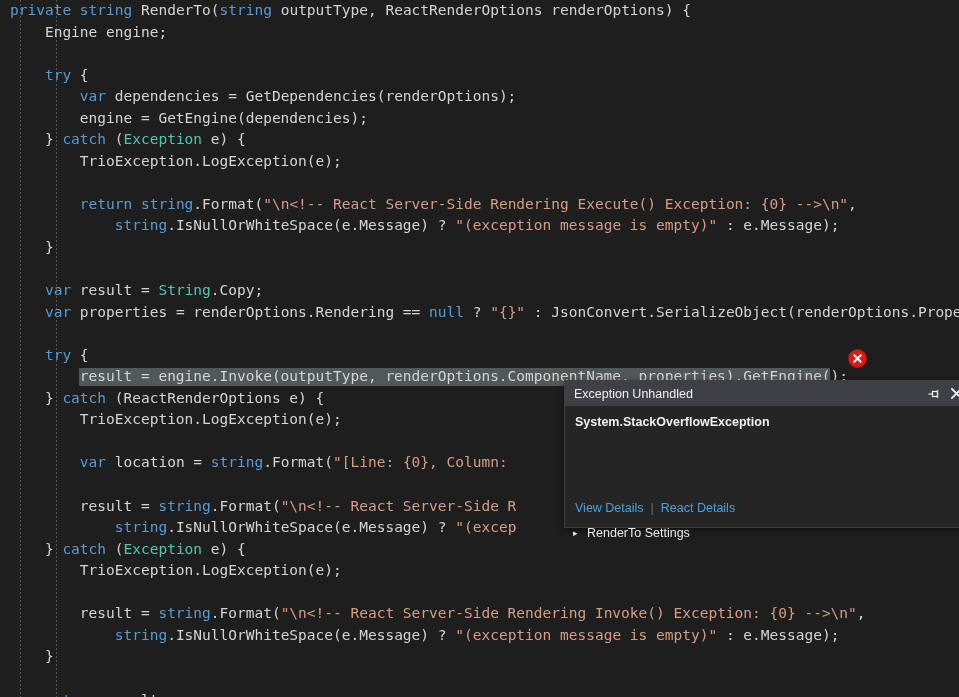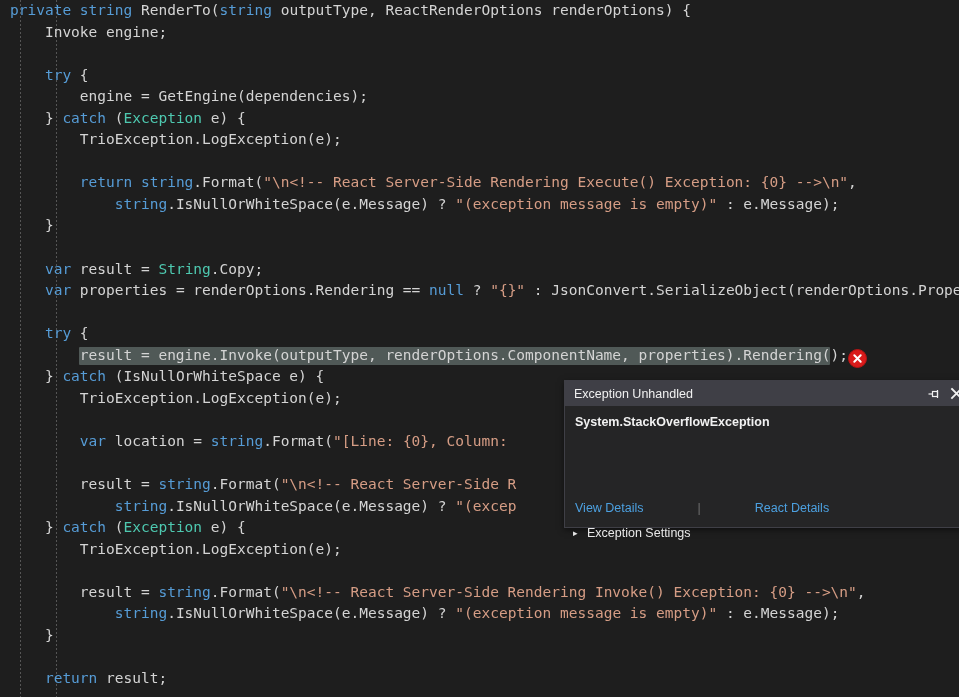--- a/index.html
+++ b/index.html
@@ -138,21 +138,20 @@
     font-family: "Liberation Sans", sans-serif;
     white-space: nowrap;
   }
   #popup-links {
     position: absolute;
     left: 10px;
     top: 95px;
     display: flex;
     align-items: center;
     font-size: 12.5px;
-    gap: 47px;
   }
   .popup-link {
     color: #4ca0e0;
     cursor: pointer;
     font-family: "Liberation Sans", sans-serif;
     white-space: nowrap;
   }
   #link-separator {
     color: #6e6e6e;
     margin: 0 7px;
@@ -188,37 +187,38 @@
 </head>
 <body>
 
 <div id="editor">
 
   <div class="guide" id="guide1"></div>
   <div class="guide" id="guide2"></div>
 
   <div id="code-lines">
       <div class="code-line"><span class="seg kw">private</span><span class="seg plain"> </span><span class="seg kw">string</span><span class="seg plain"> RenderTo(</span><span class="seg kw">string</span><span class="seg plain"> outputType, ReactRenderOptions renderOptions) {</span></div>
-      <div class="code-line"><span class="seg plain">    Invoke engine;</span></div>
+      <div class="code-line"><span class="seg plain">    Engine engine;</span></div>
       <div class="code-line"><span class="seg plain"></span></div>
       <div class="code-line"><span class="seg plain">    </span><span class="seg kw">try</span><span class="seg plain"> {</span></div>
+      <div class="code-line"><span class="seg plain">        </span><span class="seg kw">var</span><span class="seg plain"> dependencies = GetDependencies(renderOptions);</span></div>
       <div class="code-line"><span class="seg plain">        engine = GetEngine(dependencies);</span></div>
       <div class="code-line"><span class="seg plain">    } </span><span class="seg kw">catch</span><span class="seg plain"> (</span><span class="seg typ">Exception</span><span class="seg plain"> e) {</span></div>
       <div class="code-line"><span class="seg plain">        TrioException.LogException(e);</span></div>
       <div class="code-line"><span class="seg plain"></span></div>
       <div class="code-line"><span class="seg plain">        </span><span class="seg kw">return</span><span class="seg plain"> </span><span class="seg kw">string</span><span class="seg plain">.Format(</span><span class="seg str">"\n&lt;!-- React Server-Side Rendering Execute() Exception: {0} --&gt;\n"</span><span class="seg plain">,</span></div>
       <div class="code-line"><span class="seg plain">            </span><span class="seg kw">string</span><span class="seg plain">.IsNullOrWhiteSpace(e.Message) ? </span><span class="seg str">"(exception message is empty)"</span><span class="seg plain"> : e.Message);</span></div>
       <div class="code-line"><span class="seg plain">    }</span></div>
       <div class="code-line"><span class="seg plain"></span></div>
       <div class="code-line"><span class="seg plain">    </span><span class="seg kw">var</span><span class="seg plain"> result = </span><span class="seg typ">String</span><span class="seg plain">.Copy;</span></div>
       <div class="code-line"><span class="seg plain">    </span><span class="seg kw">var</span><span class="seg plain"> properties = renderOptions.Rendering == </span><span class="seg kw">null</span><span class="seg plain"> ? </span><span class="seg str">"{}"</span><span class="seg plain"> : JsonConvert.SerializeObject(renderOptions.Prope</span></div>
       <div class="code-line"><span class="seg plain"></span></div>
       <div class="code-line"><span class="seg plain">    </span><span class="seg kw">try</span><span class="seg plain"> {</span></div>
-      <div class="code-line hl-line"><div class="hl-wrap" style="left: 79px; top: 2px; height: 18px; width: 751px;"></div><span class="seg plain">        result = engine.Invoke(outputType, renderOptions.ComponentName, properties).Rendering();</span></div>
-      <div class="code-line"><span class="seg plain">    } </span><span class="seg kw">catch</span><span class="seg plain"> (IsNullOrWhiteSpace e) {</span></div>
+      <div class="code-line hl-line"><div class="hl-wrap" style="left: 79px; top: 2px; height: 18px; width: 751px;"></div><span class="seg plain">        result = engine.Invoke(outputType, renderOptions.ComponentName, properties).GetEngine();</span></div>
+      <div class="code-line"><span class="seg plain">    } </span><span class="seg kw">catch</span><span class="seg plain"> (ReactRenderOptions e) {</span></div>
       <div class="code-line"><span class="seg plain">        TrioException.LogException(e);</span></div>
       <div class="code-line"><span class="seg plain"></span></div>
       <div class="code-line"><span class="seg plain">        </span><span class="seg kw">var</span><span class="seg plain"> location = </span><span class="seg kw">string</span><span class="seg plain">.Format(</span><span class="seg str">"[Line: {0}, Column: </span></div>
       <div class="code-line"><span class="seg plain"></span></div>
       <div class="code-line"><span class="seg plain">        result = </span><span class="seg kw">string</span><span class="seg plain">.Format(</span><span class="seg str">"\n&lt;!-- React Server-Side R</span></div>
       <div class="code-line"><span class="seg plain">            </span><span class="seg kw">string</span><span class="seg plain">.IsNullOrWhiteSpace(e.Message) ? </span><span class="seg str">"(excep</span></div>
       <div class="code-line"><span class="seg plain">    } </span><span class="seg kw">catch</span><span class="seg plain"> (</span><span class="seg typ">Exception</span><span class="seg plain"> e) {</span></div>
       <div class="code-line"><span class="seg plain">        TrioException.LogException(e);</span></div>
       <div class="code-line"><span class="seg plain"></span></div>
       <div class="code-line"><span class="seg plain">        result = </span><span class="seg kw">string</span><span class="seg plain">.Format(</span><span class="seg str">"\n&lt;!-- React Server-Side Rendering Invoke() Exception: {0} --&gt;\n"</span><span class="seg plain">,</span></div>
@@ -260,21 +260,21 @@
     <div id="exception-type">System.StackOverflowException</div>
 
     <div id="popup-links">
       <span class="popup-link">View Details</span>
       <span id="link-separator">|</span>
       <span class="popup-link">React Details</span>
     </div>
 
     <div id="exception-settings-row">
       <span id="expander-triangle">▸</span>
-      <span>Exception Settings</span>
+      <span>RenderTo Settings</span>
     </div>
 
     <div id="resize-grip">
       <svg width="12" height="12" viewBox="0 0 12 12" aria-hidden="true">
         <g fill="#9a9a9a">
           <rect x="9" y="2" width="2" height="2"></rect>
           <rect x="6" y="5" width="2" height="2"></rect>
             <rect x="9" y="5" width="2" height="2"></rect>
           <rect x="3" y="8" width="2" height="2"></rect>
             <rect x="6" y="8" width="2" height="2"></rect>

